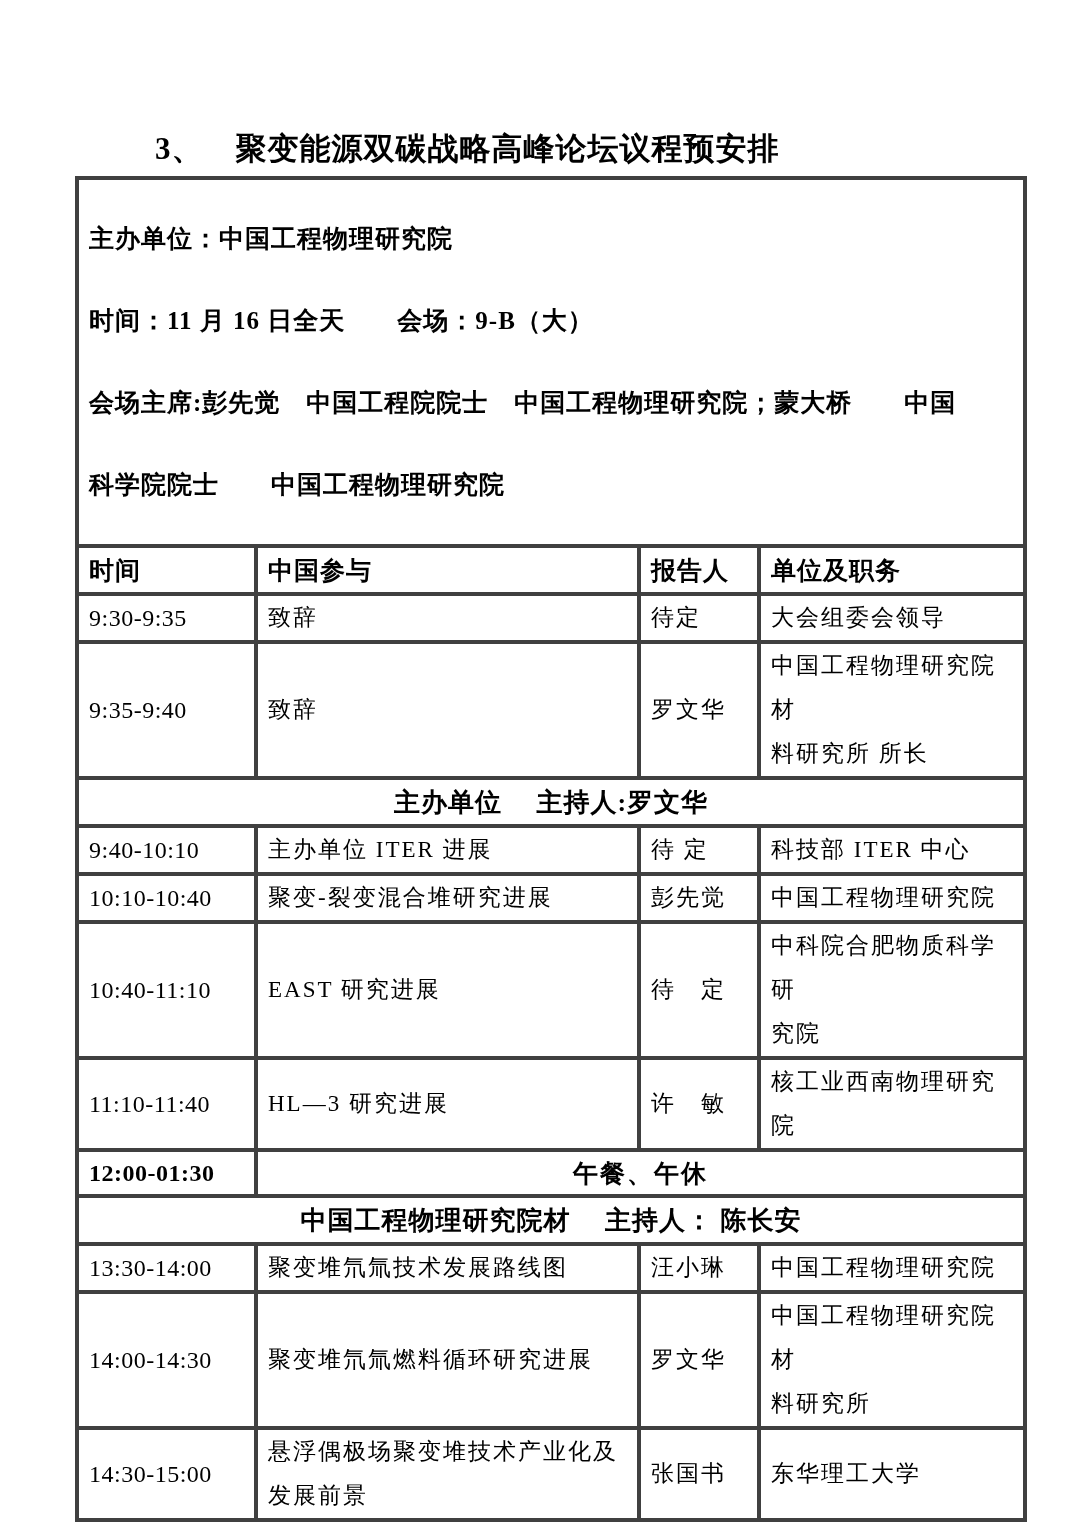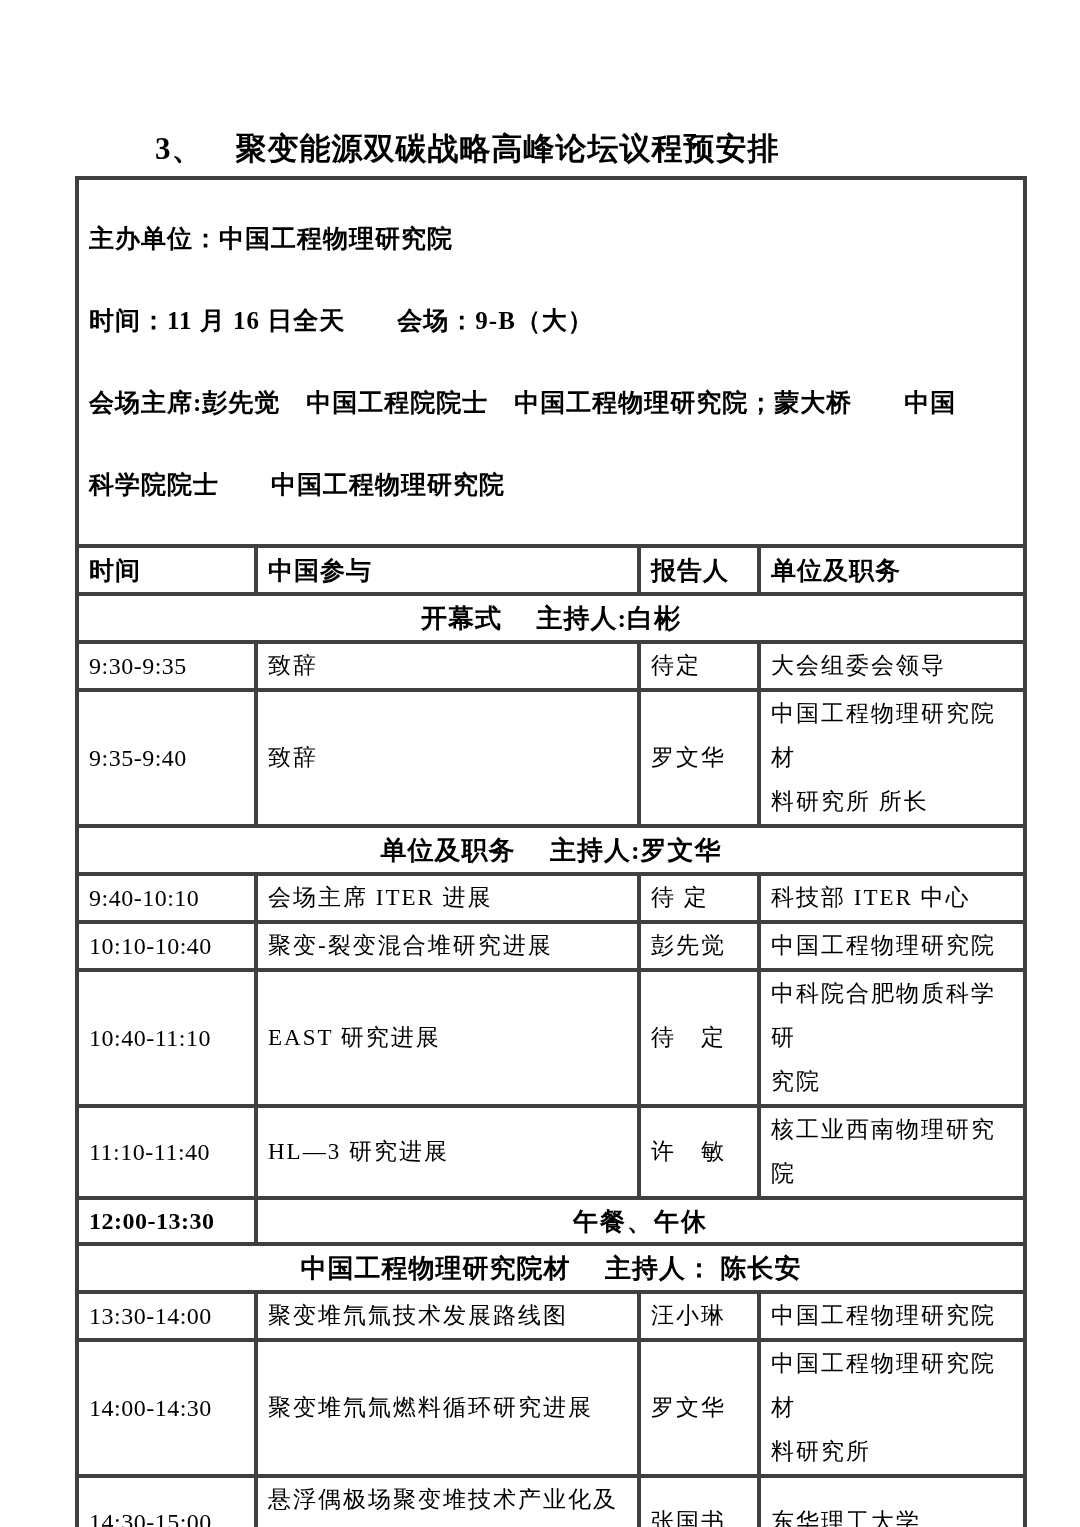--- a/index.html
+++ b/index.html
@@ -113,46 +113,43 @@
         </td>
       </tr>
 
       <tr class="r-head">
         <td class="th">时间</td>
         <td class="th">中国参与</td>
         <td class="th">报告人</td>
         <td class="th">单位及职务</td>
       </tr>
 
-      <tr class="r-sec">
-        <td colspan="4" class="section-cell">开幕式　 主持人:白彬</td>
-      </tr>
 
       <tr class="r-item">
         <td class="c-time">9:30-9:35</td>
         <td class="c-cjk">致辞</td>
         <td class="c-cjk">待定</td>
         <td class="c-cjk">大会组委会领导</td>
       </tr>
 
       <tr class="r-item-tall">
         <td class="c-time">9:35-9:40</td>
         <td class="c-cjk">致辞</td>
         <td class="c-cjk">罗文华</td>
         <td class="c-cjk">中国工程物理研究院材
 料研究所 所长</td>
       </tr>
 
       <tr class="r-sec">
-        <td colspan="4" class="section-cell">单位及职务　 主持人:罗文华</td>
+        <td colspan="4" class="section-cell">主办单位　 主持人:罗文华</td>
       </tr>
 
       <tr class="r-item">
         <td class="c-time">9:40-10:10</td>
-        <td class="c-cjk">会场主席 ITER 进展</td>
+        <td class="c-cjk">主办单位 ITER 进展</td>
         <td class="c-cjk">待 定</td>
         <td class="c-cjk">科技部 ITER 中心</td>
       </tr>
 
       <tr class="r-item">
         <td class="c-time">10:10-10:40</td>
         <td class="c-cjk">聚变-裂变混合堆研究进展</td>
         <td class="c-cjk">彭先觉</td>
         <td class="c-cjk">中国工程物理研究院</td>
       </tr>
@@ -166,21 +163,21 @@
       </tr>
 
       <tr class="r-item">
         <td class="c-time">11:10-11:40</td>
         <td class="c-cjk">HL—3 研究进展</td>
         <td class="c-cjk">许　敏</td>
         <td class="c-cjk">核工业西南物理研究院</td>
       </tr>
 
       <tr class="r-break">
-        <td class="c-time">12:00-13:30</td>
+        <td class="c-time">12:00-01:30</td>
         <td colspan="3" class="break-cell">午餐、午休</td>
       </tr>
 
       <tr class="r-sec">
         <td colspan="4" class="section-cell">中国工程物理研究院材　 主持人： 陈长安</td>
       </tr>
 
       <tr class="r-item">
         <td class="c-time">13:30-14:00</td>
         <td class="c-cjk">聚变堆氘氚技术发展路线图</td>

